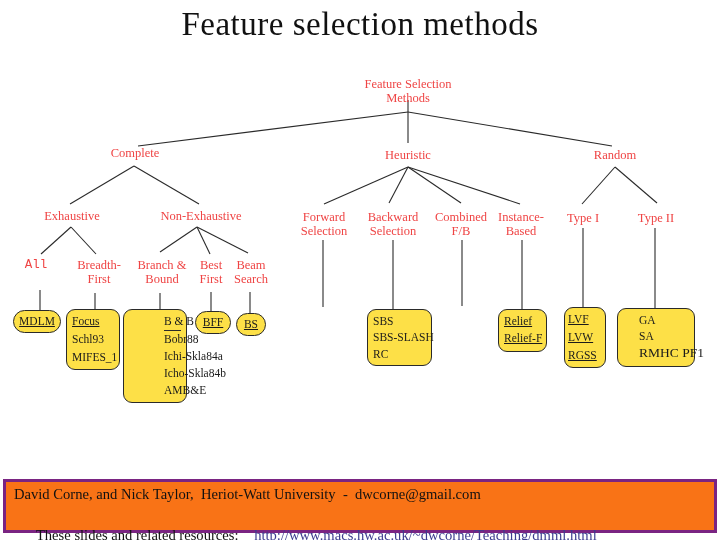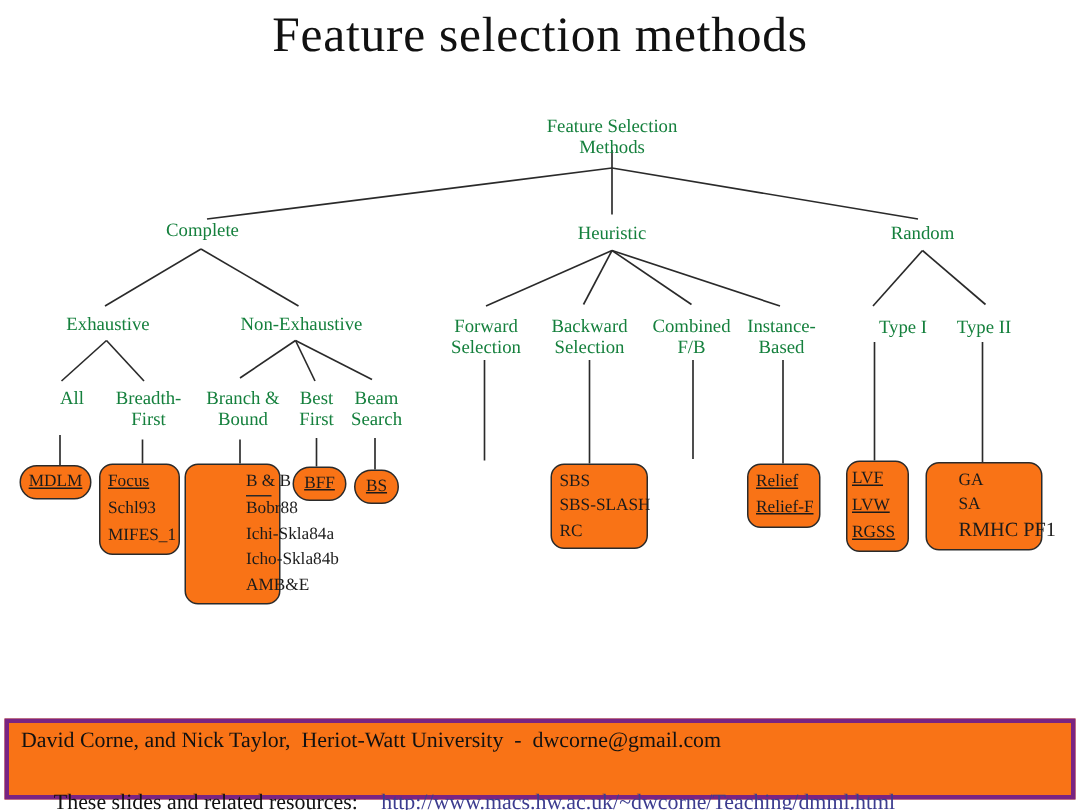--- a/index.html
+++ b/index.html
@@ -8,25 +8,25 @@
     font-family:"Liberation Serif", serif; overflow:hidden;
   }
   .title {
     position:absolute; top:6px; left:0; width:100%;
     text-align:center; font-size:33px; color:#111; letter-spacing:0.5px;
   }
   svg.connectors { position:absolute; left:0; top:0; pointer-events:none; }
   .node {
     position:absolute; transform:translateX(-50%);
     text-align:center; font-size:12.5px; line-height:1.12;
-    color:#15803d; white-space:pre-line;
+    color:#ef4444; white-space:pre-line;
   }
   .box {
     position:absolute; box-sizing:border-box;
-    border:1.4px solid #2a2a2a; border-radius:9px; background:#f97316;
+    border:1.4px solid #2a2a2a; border-radius:9px; background:#fde047;
     color:#1b1b1b; font-size:11.5px; line-height:1.5; padding:3px 5px;
   }
   .box .item { display:block; white-space:nowrap; }
   .u  { text-decoration:underline; }
   .hr { border-bottom:1px solid #2a2a2a; }
   .pill { border-radius:12px; text-align:center; padding:2px 2px; }
   .lg { font-size:13.5px;text-align:center; }
   .footer {
     position:absolute; left:3px; right:3px; top:479px; height:46px;
     box-sizing:content-box; border:3px solid #7A2482; background:#f97316;
@@ -82,24 +82,24 @@
   <div class="node" style="left:72px;  top:209px;">Exhaustive</div>
   <div class="node" style="left:201px; top:209px;">Non-Exhaustive</div>
   <div class="node" style="left:324px; top:210px;">Forward
 Selection</div>
   <div class="node" style="left:393px; top:210px;">Backward
 Selection</div>
   <div class="node" style="left:461px; top:210px;">Combined
 F/B</div>
   <div class="node" style="left:521px; top:210px;">Instance-
 Based</div>
-  <div class="node" style="left:583px; top:211px;margin-left:19px;">Type I</div>
+  <div class="node" style="left:583px; top:211px;">Type I</div>
   <div class="node" style="left:656px; top:211px;">Type II</div>
 
-  <div class="node" style="left:48px;  top:258px;">All</div>
+  <div class="node" style="left:36px;  top:258px;font-family:Liberation Mono, monospace;">All</div>
   <div class="node" style="left:99px;  top:258px;">Breadth-
 First</div>
   <div class="node" style="left:162px; top:258px;">Branch &amp;
 Bound</div>
   <div class="node" style="left:211px; top:258px;">Best
 First</div>
   <div class="node" style="left:251px; top:258px;">Beam
 Search</div>
 
   <div class="box pill" style="left:13px; top:310px; width:48px;">

